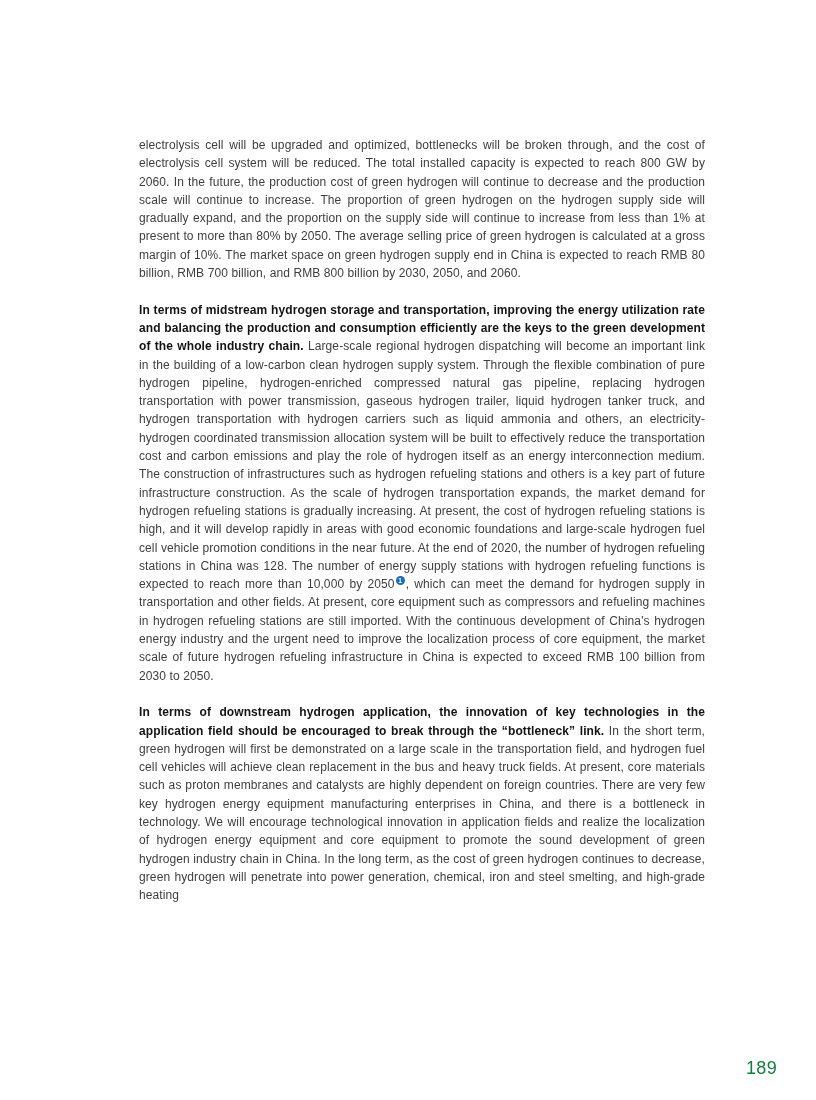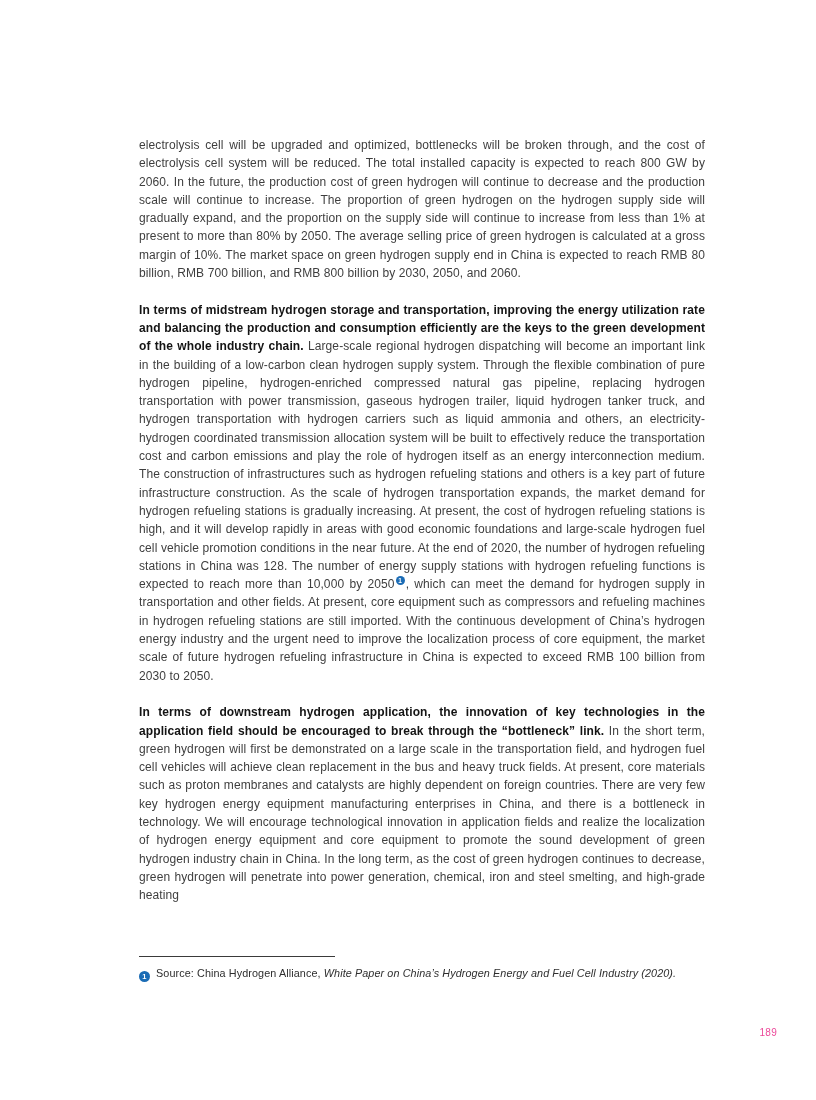--- a/index.html
+++ b/index.html
@@ -79,42 +79,38 @@
     font-size: 7.5px;
     line-height: 11px;
     text-align: center;
     font-weight: 700;
     vertical-align: -1.5px;
     margin-right: 6px;
   }
   .fn-title { font-style: italic; }
   .page-number {
     position: absolute;
-    top: 1027px;
+    top: 1058px;
     right: 39px;
-    font-size: 10px;
-    color: #ec4899;
+    font-size: 18px;
+    color: #15803d;
     letter-spacing: 0.3px;
   }
 </style>
 </head>
 <body>
 
 <div class="page">
 
   <div class="content">
 
     <p><span>electrolysis cell will be upgraded and optimized, bottlenecks will be broken through, and the cost of electrolysis cell system will be reduced. The total installed capacity is expected to reach 800 GW by 2060. In the future, the production cost of green hydrogen will continue to decrease and the production scale will continue to increase. The proportion of green hydrogen on the hydrogen supply side will gradually expand, and the proportion on the supply side will continue to increase from less than 1% at present to more than 80% by 2050. The average selling price of green hydrogen is calculated at a gross margin of 10%. The market space on green hydrogen supply end in China is expected to reach RMB 80 billion, RMB 700 billion, and RMB 800 billion by 2030, 2050, and 2060.</span></p>
 
     <p><b class="lead">In terms of midstream hydrogen storage and transportation, improving the energy utilization rate and balancing the production and consumption efficiently are the keys to the green development of the whole industry chain.</b> <span>Large-scale regional hydrogen dispatching will become an important link in the building of a low-carbon clean hydrogen supply system. Through the flexible combination of pure hydrogen pipeline, hydrogen-enriched compressed natural gas pipeline, replacing hydrogen transportation with power transmission, gaseous hydrogen trailer, liquid hydrogen tanker truck, and hydrogen transportation with hydrogen carriers such as liquid ammonia and others, an electricity-hydrogen coordinated transmission allocation system will be built to effectively reduce the transportation cost and carbon emissions and play the role of hydrogen itself as an energy interconnection medium. The construction of infrastructures such as hydrogen refueling stations and others is a key part of future infrastructure construction. As the scale of hydrogen transportation expands, the market demand for hydrogen refueling stations is gradually increasing. At present, the cost of hydrogen refueling stations is high, and it will develop rapidly in areas with good economic foundations and large-scale hydrogen fuel cell vehicle promotion conditions in the near future. At the end of 2020, the number of hydrogen refueling stations in China was 128. The number of energy supply stations with hydrogen refueling functions is expected to reach more than 10,000 by 2050</span><span class="fn-ref">1</span><span>, which can meet the demand for hydrogen supply in transportation and other fields. At present, core equipment such as compressors and refueling machines in hydrogen refueling stations are still imported. With the continuous development of China’s hydrogen energy industry and the urgent need to improve the localization process of core equipment, the market scale of future hydrogen refueling infrastructure in China is expected to exceed RMB 100 billion from 2030 to 2050.</span></p>
 
     <p><b class="lead">In terms of downstream hydrogen application, the innovation of key technologies in the application field should be encouraged to break through the “bottleneck” link.</b> <span>In the short term, green hydrogen will first be demonstrated on a large scale in the transportation field, and hydrogen fuel cell vehicles will achieve clean replacement in the bus and heavy truck fields. At present, core materials such as proton membranes and catalysts are highly dependent on foreign countries. There are very few key hydrogen energy equipment manufacturing enterprises in China, and there is a bottleneck in technology. We will encourage technological innovation in application fields and realize the localization of hydrogen energy equipment and core equipment to promote the sound development of green hydrogen industry chain in China. In the long term, as the cost of green hydrogen continues to decrease, green hydrogen will penetrate into power generation, chemical, iron and steel smelting, and high-grade heating</span></p>
 
   </div>
 
-  <div class="footnote-area">
-    <hr class="footnote-rule">
-    <div class="footnote-line"><span class="fn-marker">1</span><span>Source: China Hydrogen Alliance,</span> <span class="fn-title">White Paper on China’s Hydrogen Energy and Fuel Cell Industry (2020).</span></div>
-  </div>
 
   <div class="page-number">189</div>
 
 </div>
 
 </body></html>

